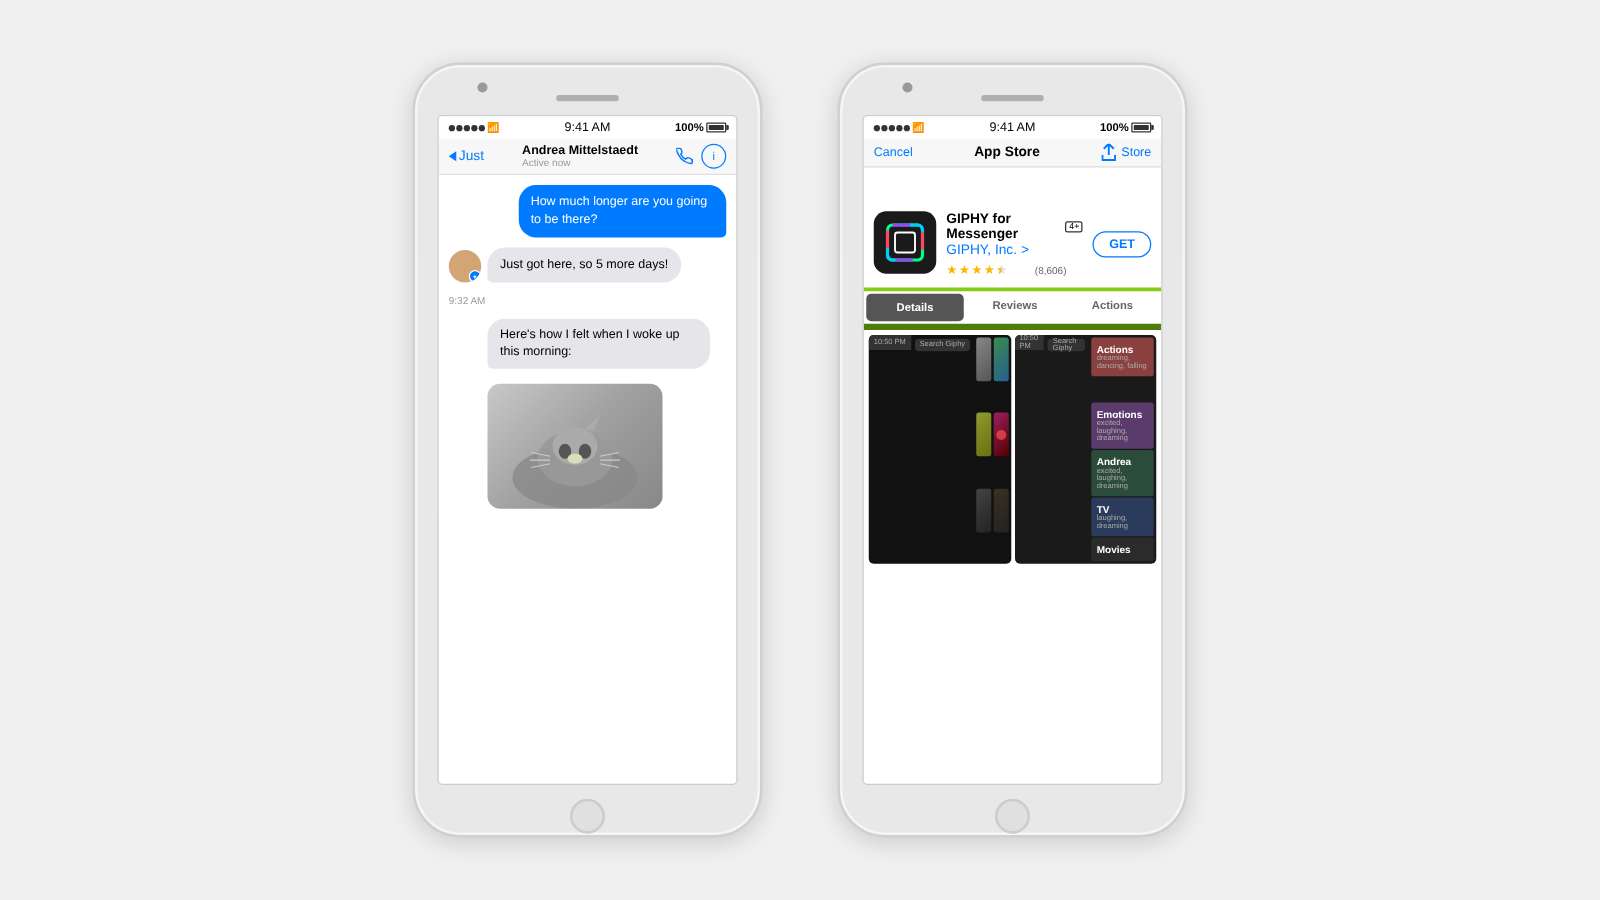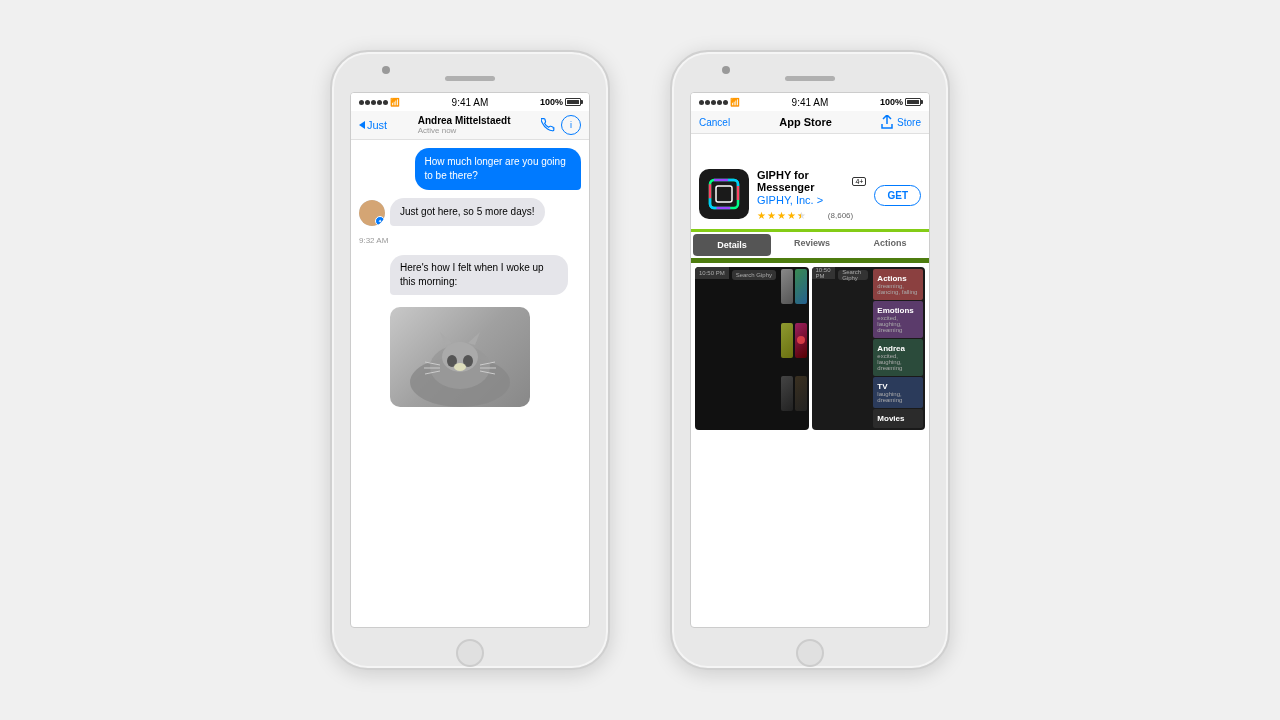--- a/index.html
+++ b/index.html
@@ -406,21 +406,21 @@
     }
 
     .menu-item {
       padding: 5px 4px;
       border-radius: 2px;
     }
 
     .menu-item-label { font-size: 8px; font-weight: 600; color: #fff; }
     .menu-item-sub { font-size: 6px; color: #aaa; }
     .menu-item-actions { background: #8b4040; }
-    .menu-item-emotions { background: #5b3b6b; }
+    .menu-item-emotions { background: #5b3b6b; margin-top: 20px; }
     .menu-item-memes { background: #2b4b3b; }
     .menu-item-tv { background: #2b3b5b; }
     .menu-item-movies { background: #2b2b2b; }
 
     
     .avatar-face {
       width: 100%;
       height: 100%;
       background: #d4a574;
       border-radius: 50%;

